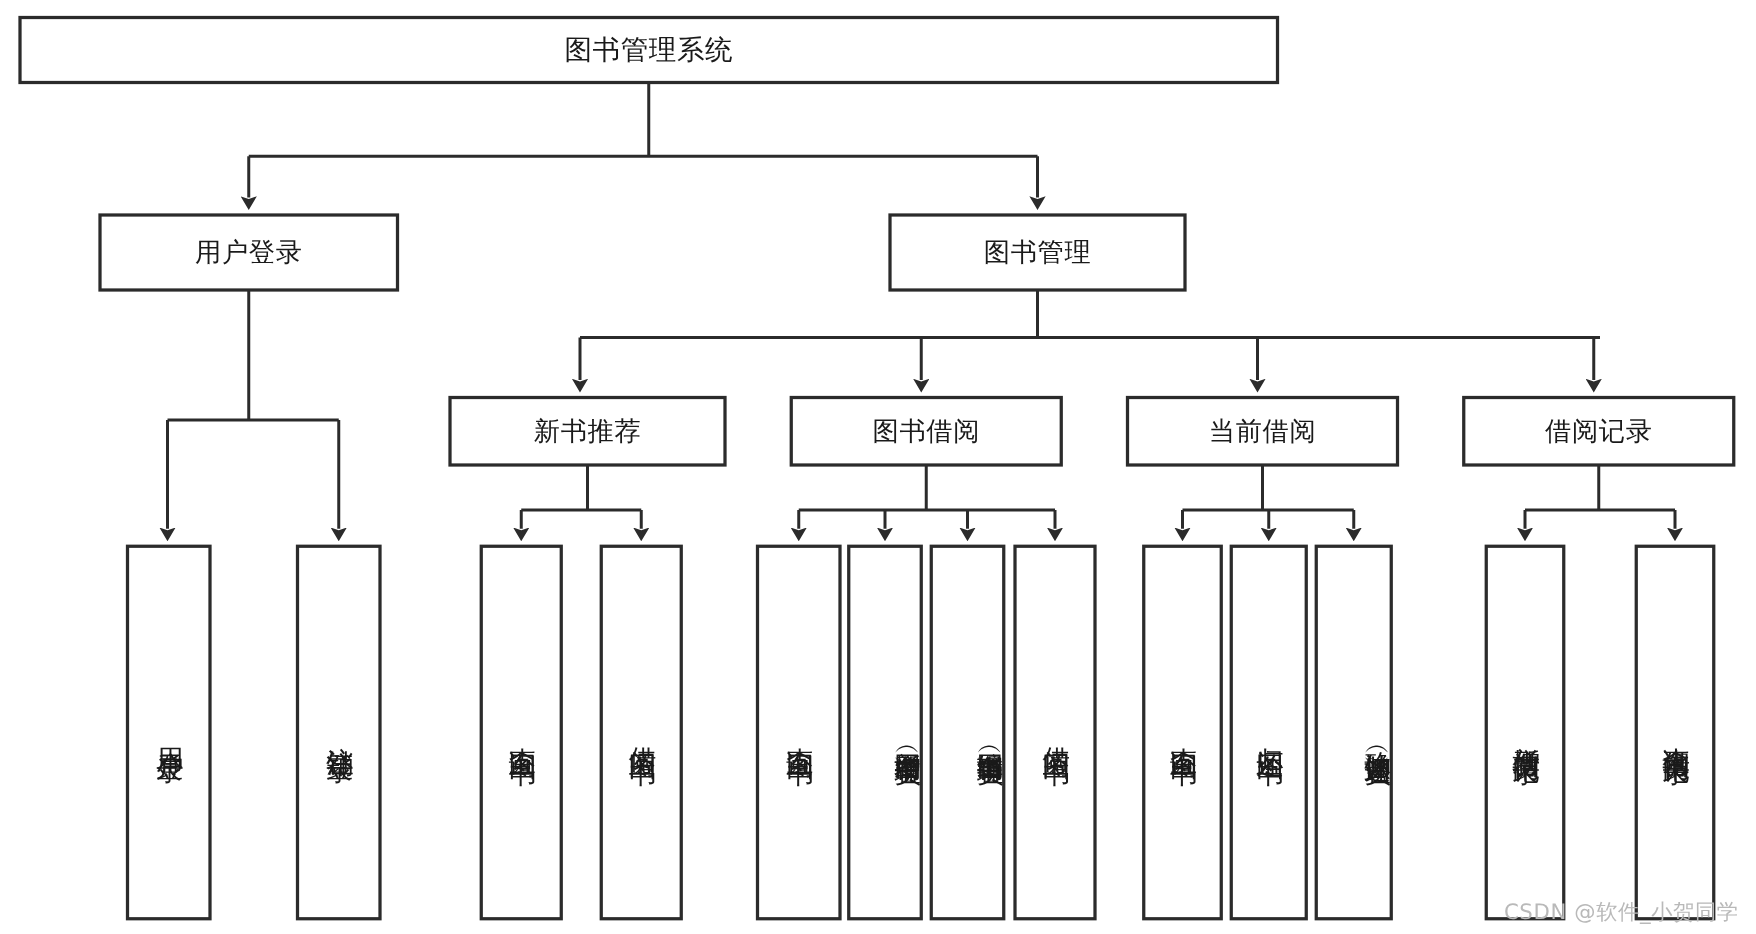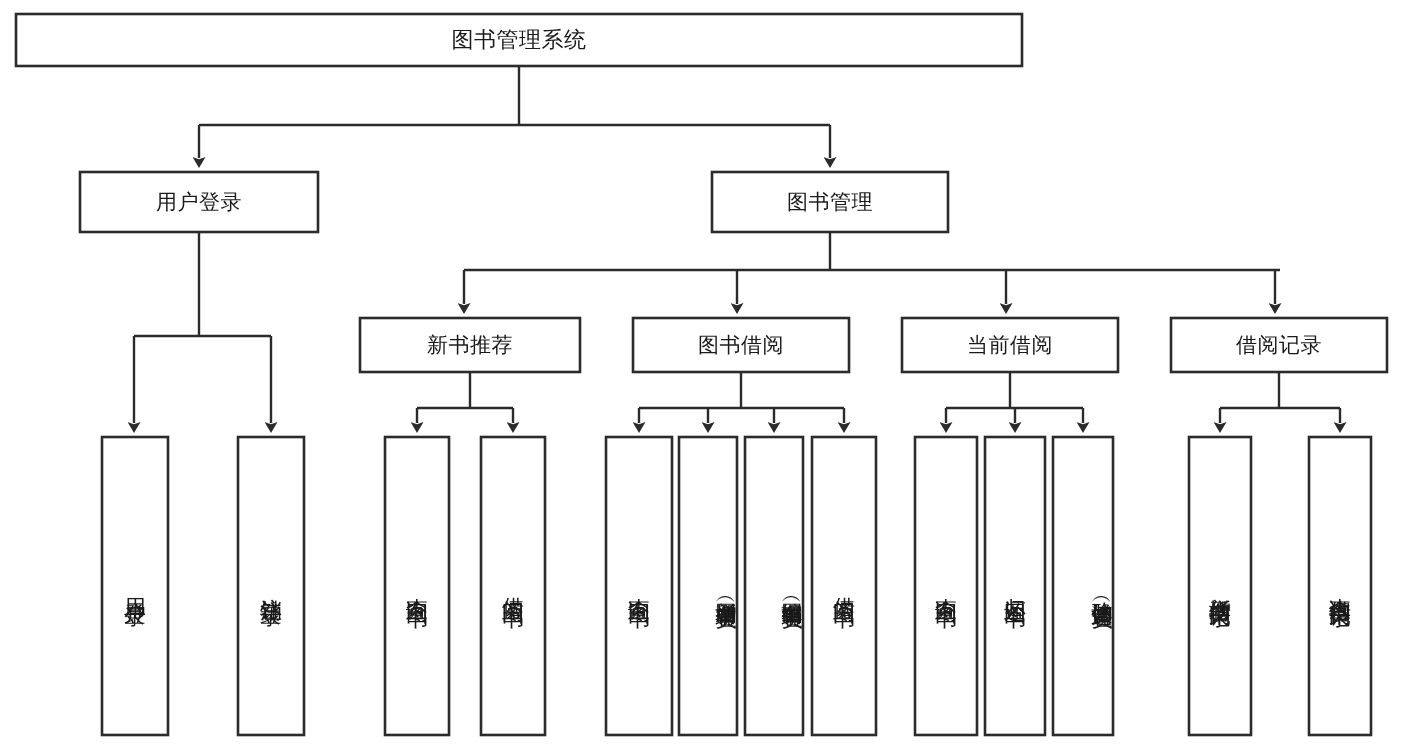--- a/index.html
+++ b/index.html
@@ -188,14 +188,15 @@
   <div class="leaf-label-wrap" style="left:606px; top:437px; width:66px; height:298px;">查询图书</div>
   <div class="leaf-label-wrap" style="left:679px; top:437px; width:58px; height:298px; font-size:21px; letter-spacing:1px; align-items:flex-start; padding-top:6px; box-sizing:border-box;">新增图书（管理员）</div>
   <div class="leaf-label-wrap" style="left:745px; top:437px; width:58px; height:298px; font-size:21px; letter-spacing:1px; align-items:flex-start; padding-top:6px; box-sizing:border-box;">编辑图书（管理员）</div>
   <div class="leaf-label-wrap" style="left:812px; top:437px; width:64px; height:298px;">借阅图书</div>
   <div class="leaf-label-wrap" style="left:915px; top:437px; width:62px; height:298px;">查询图书</div>
   <div class="leaf-label-wrap" style="left:985px; top:437px; width:60px; height:298px;">归还图书</div>
   <div class="leaf-label-wrap" style="left:1053px; top:437px; width:60px; height:298px; font-size:21px; letter-spacing:1px; align-items:flex-start; padding-top:6px; box-sizing:border-box;">确认归还（管理员）</div>
   <div class="leaf-label-wrap" style="left:1189px; top:437px; width:62px; height:298px; letter-spacing:2px;">新增借阅记录</div>
   <div class="leaf-label-wrap" style="left:1309px; top:437px; width:62px; height:298px; letter-spacing:2px;">查询借阅记录</div>
 
+  <div class="watermark">CSDN @软件_小贺同学</div>
 
 </div>
 
 </body></html>

